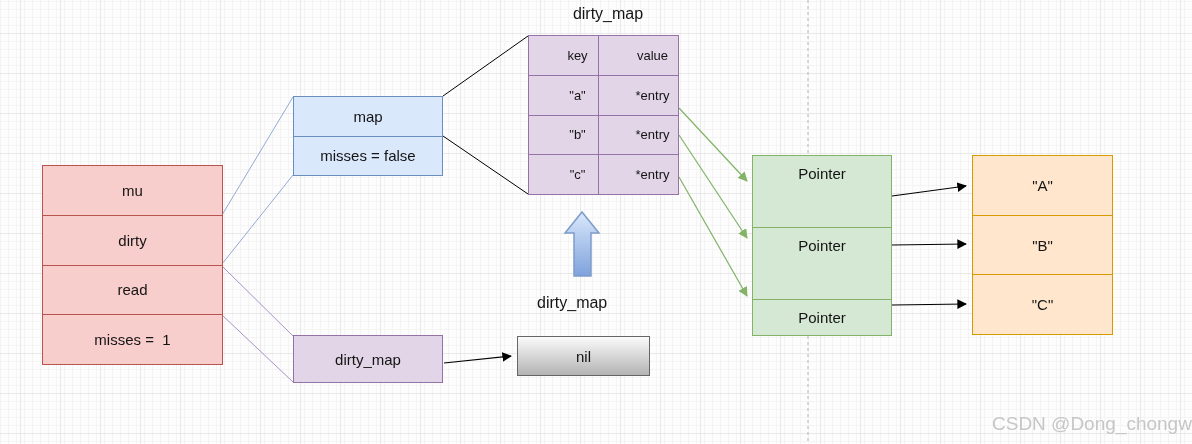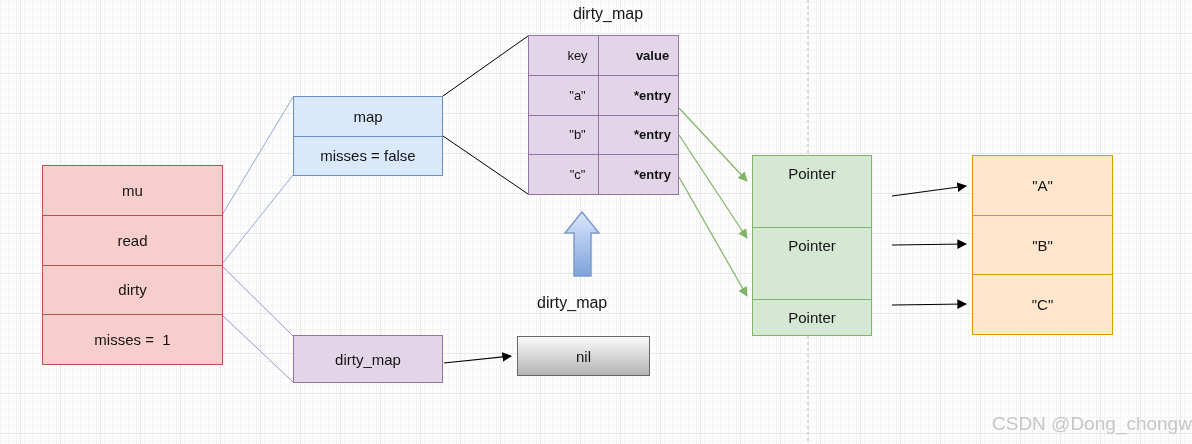--- a/index.html
+++ b/index.html
@@ -35,39 +35,39 @@
     background:#dae8fc; border:1px solid #6c8ebf; }
   .read-box .cell { border-top:1px solid #6c8ebf; }
   .read-box .cell:first-child { border-top:none; }
 
   .dirty-box { left:293px; top:335px; width:150px; height:48px;
     background:#e1d5e7; border:1px solid #9673a6; }
 
   .nil-box { left:517px; top:336px; width:133px; height:40px;
     background:linear-gradient(#fbfbfb, #b3b3b3); border:1px solid #666666; }
 
-  .pointer-box { left:752px; top:155px; width:120px; height:181px;
+  .pointer-box { left:752px; top:155px; width:140px; height:181px;
     background:#d5e8d4; border:1px solid #82b366;gap:36px; }
   .pointer-box .cell { border-top:1px solid #82b366; }
   .pointer-box .cell:first-child { border-top:none; }
 
   .value-box { left:972px; top:155px; width:141px; height:180px;
     background:#ffe6cc; border:1px solid #d79b00; }
   .value-box .cell { border-top:1px solid #d79b00; }
   .value-box .cell:first-child { border-top:none; }
 
   .map-table { position:absolute; left:528px; top:35px; width:151px; height:160px;
     z-index:2; display:flex; flex-direction:column;
     background:#e1d5e7; border:1px solid #9673a6; }
   .map-table .trow { flex:1; display:flex; border-top:1px solid #9673a6; }
   .map-table .trow:first-child { border-top:none; }
   .map-table .tc { display:flex; align-items:center; justify-content:center;
     font-size:13px;padding-left:28px; }
   .map-table .tc.k { width:70px; border-right:1px solid #9673a6; }
-  .map-table .tc.v { flex:1;font-weight:bold; }
+  .map-table .tc.v { flex:1; }
 
   .floating-label { position:absolute; z-index:2; white-space:nowrap; }
   .table-title { left:528px; top:5px; width:160px; text-align:center; font-size:16px; }
   .promotion-label { left:594px; top:245px; font-size:17px; }
   .bottom-title { left:537px; top:294px; font-size:16px; }
   .watermark { left:992px; top:413px; font-size:19px; color:#c6c6c6; z-index:3; }
 </style>
 </head>
 <body>
 
@@ -106,22 +106,22 @@
 
     <line x1="892" y1="196" x2="966" y2="186" stroke="#000000" stroke-width="1.2" marker-end="url(#mBlack)"></line>
     <line x1="892" y1="245" x2="966" y2="244" stroke="#000000" stroke-width="1.2" marker-end="url(#mBlack)"></line>
     <line x1="892" y1="305" x2="966" y2="304" stroke="#000000" stroke-width="1.2" marker-end="url(#mBlack)"></line>
 
     <polygon points="582,212 599,233 591,233 591,276 574,276 574,233 565,233" fill="url(#promoGrad)" stroke="#7e9cc9" stroke-width="1.5"></polygon>
   </svg>
 
   <div class="box struct-box">
     <div class="cell">mu</div>
+    <div class="cell">dirty</div>
     <div class="cell">read</div>
-    <div class="cell">dirty</div>
     <div class="cell">misses =  1</div>
   </div>
 
   <div class="box read-box">
     <div class="cell">map</div>
     <div class="cell">misses = false</div>
   </div>
 
   <div class="floating-label table-title">dirty_map</div>
 

